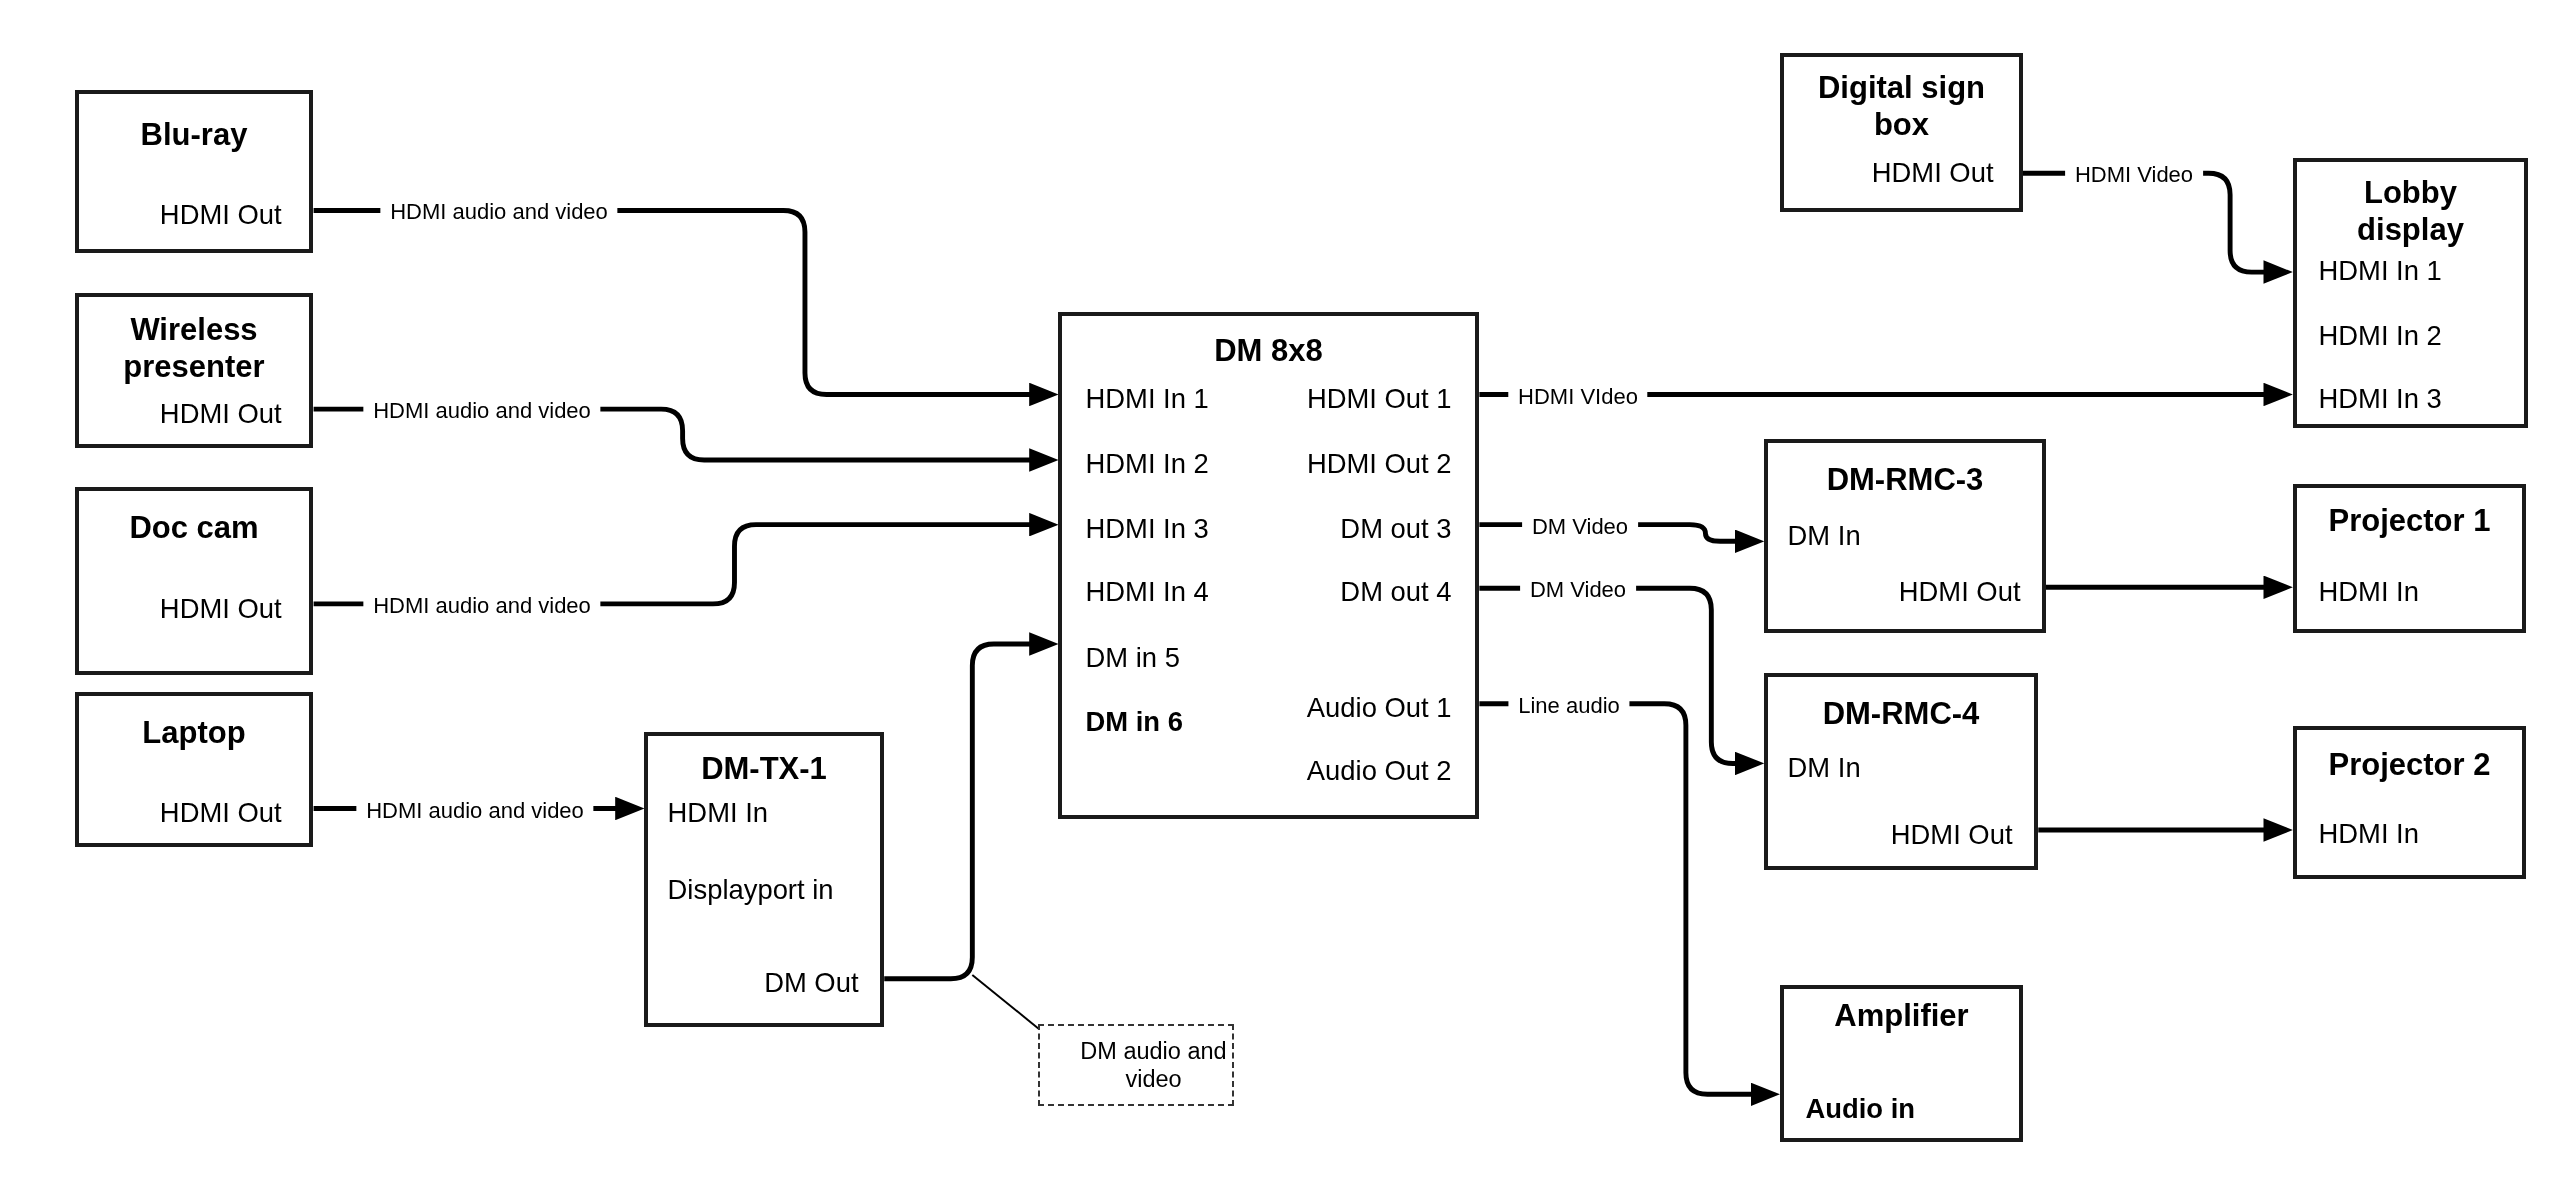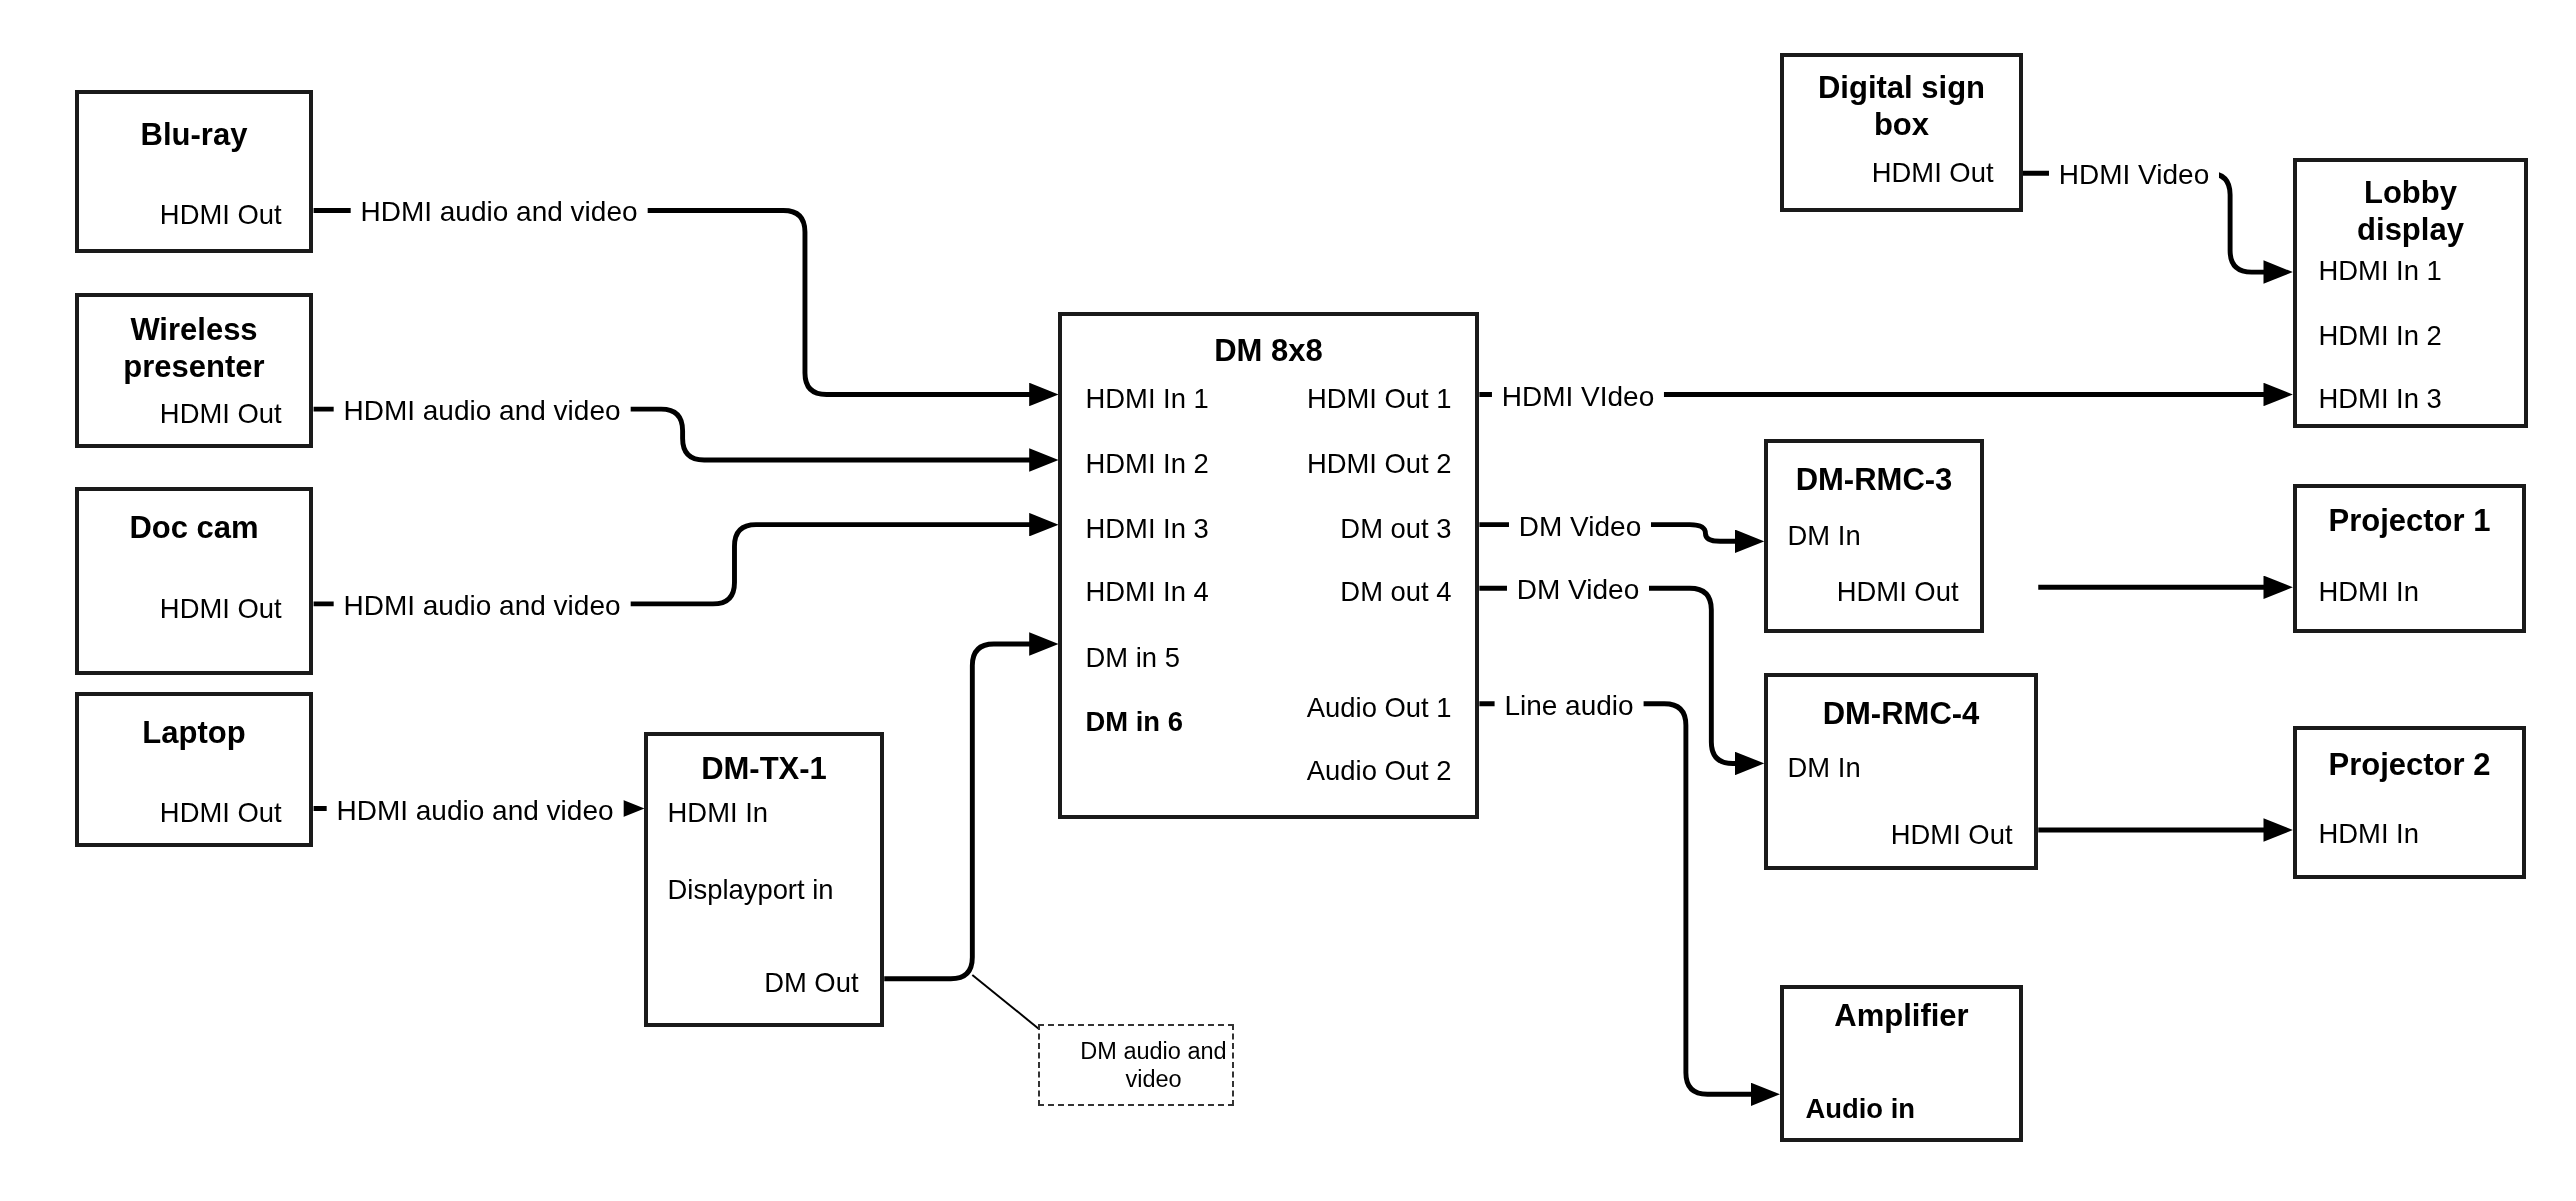--- a/index.html
+++ b/index.html
@@ -29,21 +29,21 @@
     position:absolute;
     font-size:27.4px;
     line-height:33px;
     white-space:nowrap;
   }
   .edge-label{
     position:absolute;
     transform:translate(-50%,-50%);
     background:#ffffff;
     padding:0 9.8px;
-    font-size:28px;
+    font-size:22px;
     line-height:31px;
     white-space:nowrap;
   }
   .annotation{
     position:absolute;
     border:2px dashed #333;
     background:#ffffff;
     display:flex;align-items:center;justify-content:center;
     box-sizing:border-box;
   }
@@ -129,21 +129,21 @@
     <div class="port" style="top:99px;right:25.5px;">HDMI Out</div>
   </div>
 
   <div class="node" style="left:2293px;top:158px;width:235px;height:270px;">
     <div class="title" style="margin-top:11.7px;width:137px;">Lobby display</div>
     <div class="port" style="top:92px;left:21.5px;">HDMI In 1</div>
     <div class="port" style="top:157px;left:21.5px;">HDMI In 2</div>
     <div class="port" style="top:220px;left:21.5px;">HDMI In 3</div>
   </div>
 
-  <div class="node" style="left:1764px;top:439px;width:220px;height:194px;">
+  <div class="node" style="left:1764px;top:439px;width:282px;height:194px;">
     <div class="title" style="margin-top:17.6px;">DM-RMC-3</div>
     <div class="port" style="top:76px;left:19.6px;">DM In</div>
     <div class="port" style="top:132px;right:21.5px;">HDMI Out</div>
   </div>
 
   <div class="node" style="left:2293px;top:484px;width:233px;height:149px;">
     <div class="title" style="margin-top:13.7px;">Projector 1</div>
     <div class="port" style="top:87px;left:21.5px;">HDMI In</div>
   </div>
 

